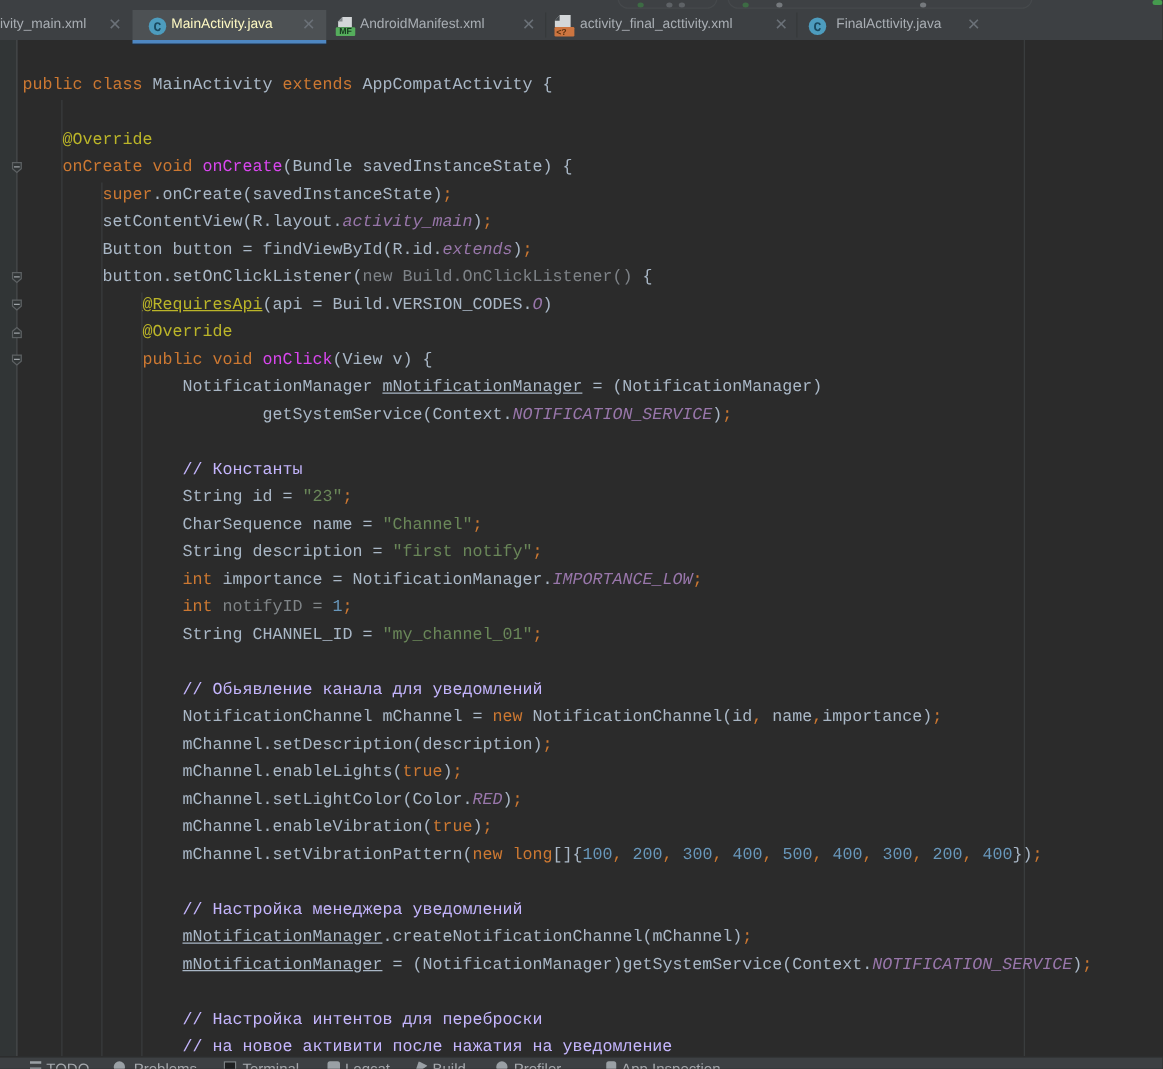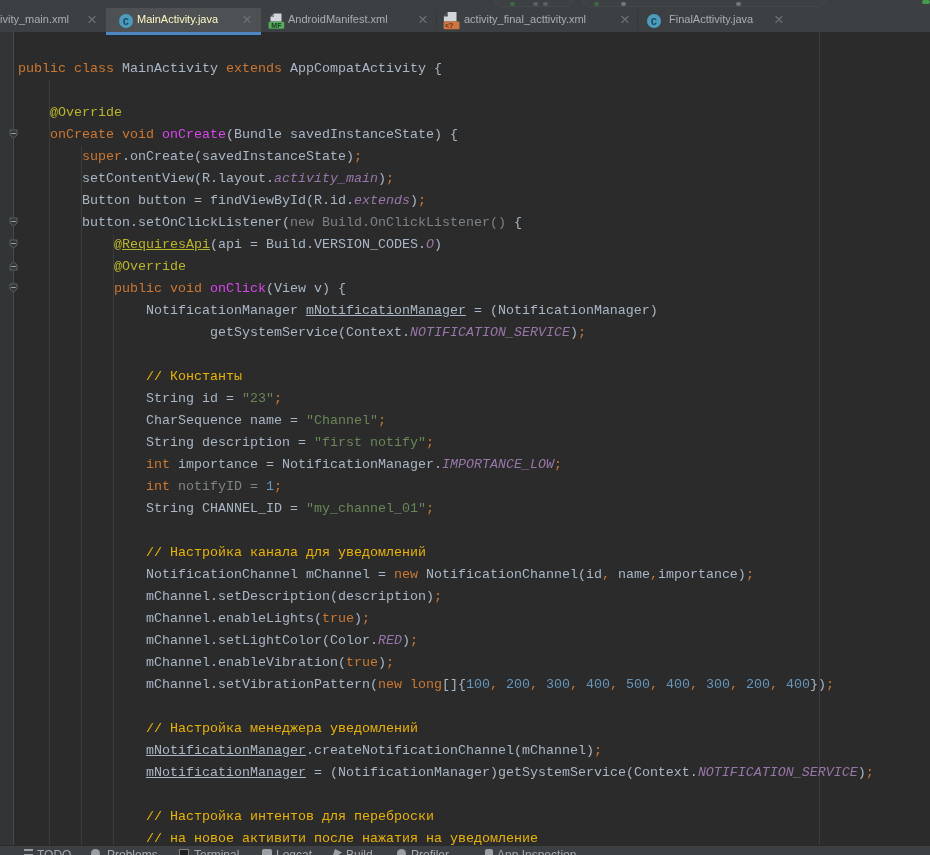--- a/index.html
+++ b/index.html
@@ -21,21 +21,21 @@
 .guide{position:absolute;width:1px;background:#3a3d3e}
 #margin{position:absolute;left:819px;top:0;width:1px;height:813px;background:#3a3d3e}
 pre{position:absolute;left:18px;top:25.5px;font-family:Liberation Mono, monospace;font-size:13.33px;line-height:22px;color:#a9b7c6;white-space:pre}
 pre i{font-style:normal}
 i.k{color:#cc7832}
 i.a{color:#bbb529}
 i.au{color:#bbb529;text-decoration:underline}
 i.m{color:#d946ef}
 i.s{color:#6a8759}
 i.n{color:#6897bb}
-i.c{color:#eab308}
+i.c{color:#c4b5fd}
 i.f{color:#9876aa;font-style:italic}
 i.d{color:#7d8287}
 i.d2{color:#7f8487}
 i.u{text-decoration:underline}
 .fold{position:absolute;left:9px;width:9px;height:10px}
 
 #botbar{position:absolute;left:0;top:845px;width:930px;height:10px;background:#3d4043;border-top:1px solid #2a2a2a;overflow:hidden}
 .bitem{position:absolute;top:2px;font-size:12px;color:#a7aaaf;white-space:nowrap}
 .bicon{position:absolute;top:3px}
 </style></head>
@@ -115,21 +115,21 @@
                         getSystemService(Context.<i class="f">NOTIFICATION_SERVICE</i>)<i class="k">;</i>
 
                 <i class="c">// Константы</i>
                 String id = <i class="s">"23"</i><i class="k">;</i>
                 CharSequence name = <i class="s">"Channel"</i><i class="k">;</i>
                 String description = <i class="s">"first notify"</i><i class="k">;</i>
                 <i class="k">int</i> importance = NotificationManager.<i class="f">IMPORTANCE_LOW</i><i class="k">;</i>
                 <i class="k">int</i> <i class="d2">notifyID = </i><i class="n">1</i><i class="k">;</i>
                 String CHANNEL_ID = <i class="s">"my_channel_01"</i><i class="k">;</i>
 
-                <i class="c">// Настройка канала для уведомлений</i>
+                <i class="c">// Обьявление канала для уведомлений</i>
                 NotificationChannel mChannel = <i class="k">new</i> NotificationChannel(id<i class="k">,</i> name<i class="k">,</i>importance)<i class="k">;</i>
                 mChannel.setDescription(description)<i class="k">;</i>
                 mChannel.enableLights(<i class="k">true</i>)<i class="k">;</i>
                 mChannel.setLightColor(Color.<i class="f">RED</i>)<i class="k">;</i>
                 mChannel.enableVibration(<i class="k">true</i>)<i class="k">;</i>
                 mChannel.setVibrationPattern(<i class="k">new</i> <i class="k">long</i>[]{<i class="n">100</i><i class="k">,</i> <i class="n">200</i><i class="k">,</i> <i class="n">300</i><i class="k">,</i> <i class="n">400</i><i class="k">,</i> <i class="n">500</i><i class="k">,</i> <i class="n">400</i><i class="k">,</i> <i class="n">300</i><i class="k">,</i> <i class="n">200</i><i class="k">,</i> <i class="n">400</i>})<i class="k">;</i>
 
                 <i class="c">// Настройка менеджера уведомлений</i>
                 <i class="u">mNotificationManager</i>.createNotificationChannel(mChannel)<i class="k">;</i>
                 <i class="u">mNotificationManager</i> = (NotificationManager)getSystemService(Context.<i class="f">NOTIFICATION_SERVICE</i>)<i class="k">;</i>

